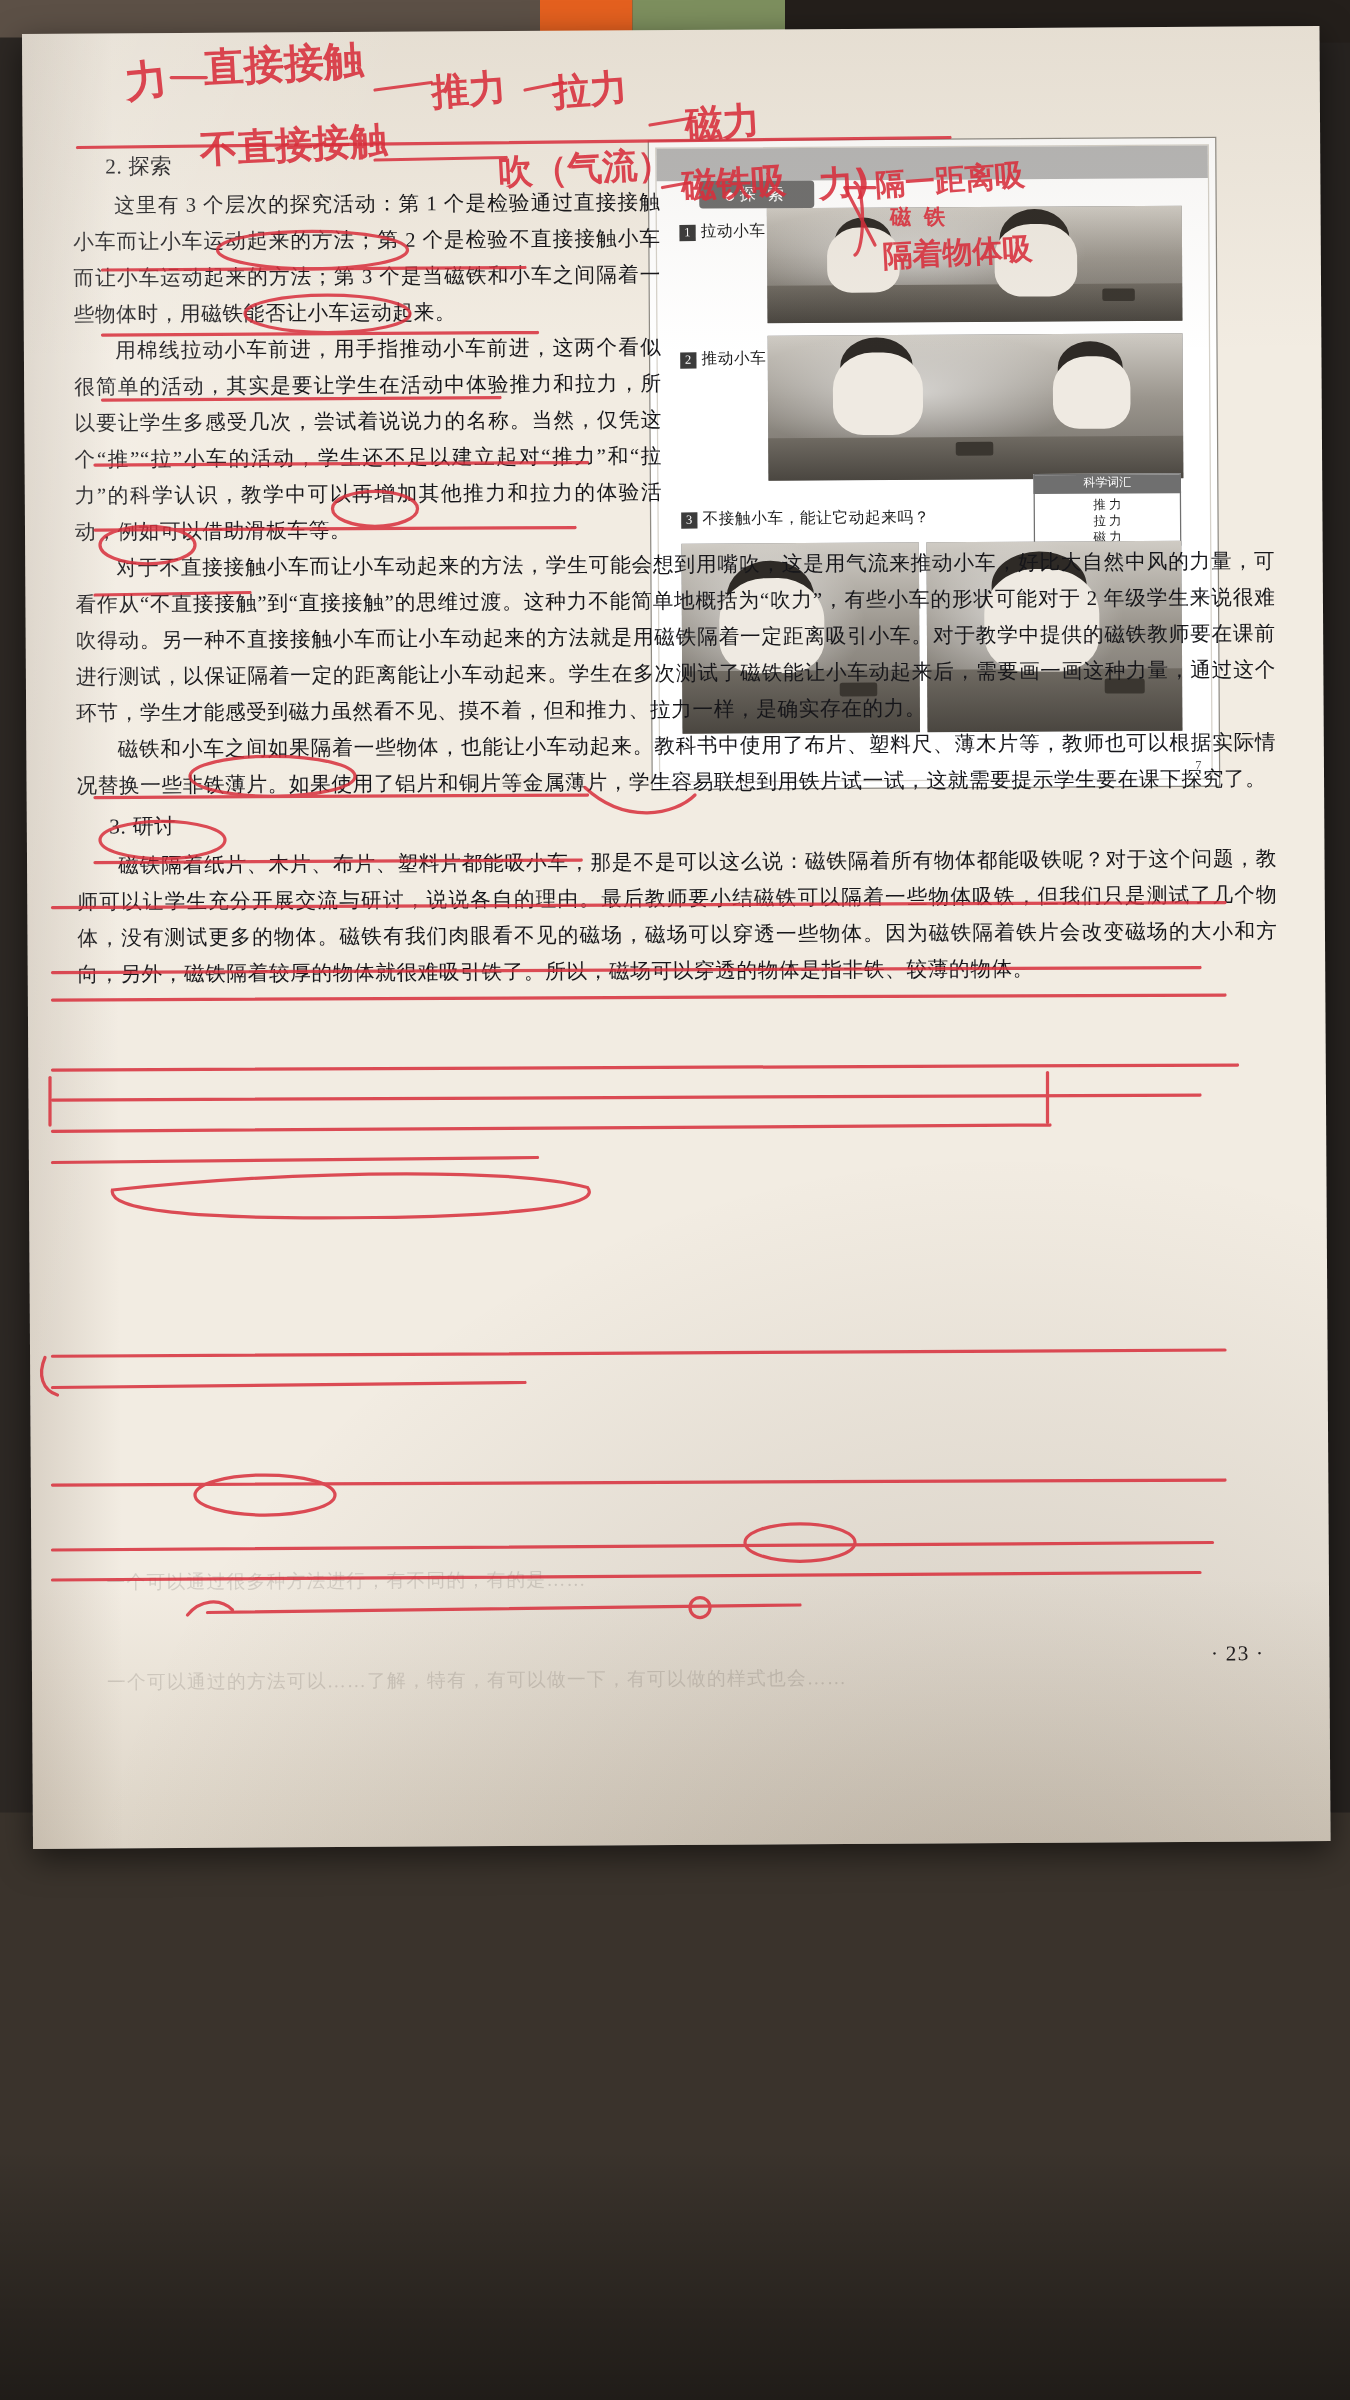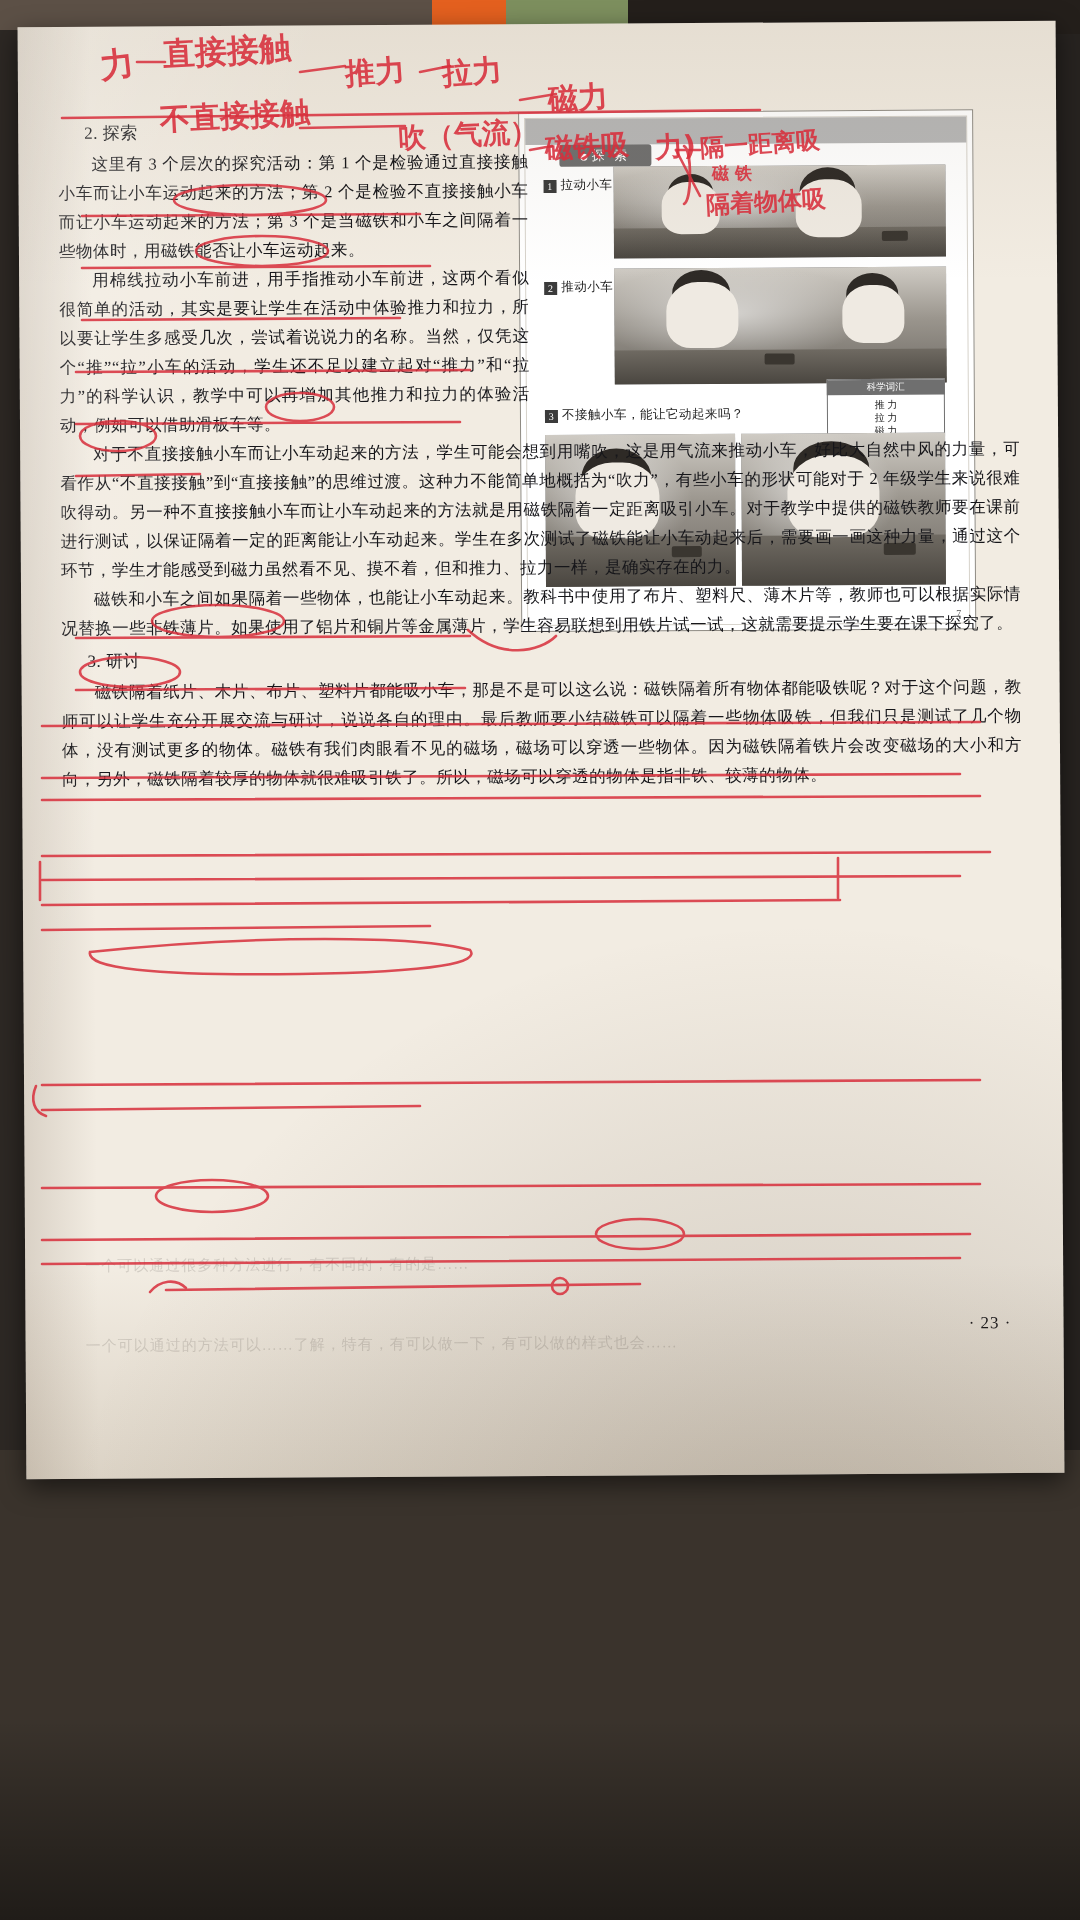--- a/index.html
+++ b/index.html
@@ -441,16 +441,16 @@
       <div class="hand" style="left: 100px; top: 42px; font-size: 34px; color: rgb(216, 47, 60); transform: rotate(-6deg);">力</div>
       <div class="hand" style="left: 163px; top: 30px; font-size: 32px; color: rgb(216, 47, 60); transform: rotate(-3deg);">直接接触</div>
       <div class="hand" style="left: 345px; top: 52px; font-size: 30px; color: rgb(216, 47, 60); transform: rotate(-4deg);">推力</div>
       <div class="hand" style="left: 442px; top: 52px; font-size: 30px; color: rgb(216, 47, 60); transform: rotate(-4deg);">拉力</div>
       <div class="hand" style="left: 548px; top: 78px; font-size: 30px; color: rgb(216, 47, 60); transform: rotate(-3deg);">磁力</div>
       <div class="hand" style="left: 160px; top: 96px; font-size: 30px; color: rgb(216, 47, 60); transform: rotate(-3deg);">不直接接触</div>
       <div class="hand" style="left: 398px; top: 116px; font-size: 28px; color: rgb(216, 47, 60); transform: rotate(-3deg);">吹（气流）</div>
       <div class="hand" style="left: 545px; top: 128px; font-size: 28px; color: rgb(216, 47, 60); transform: rotate(-3deg);">磁铁吸</div>
       <div class="hand" style="left: 655px; top: 128px; font-size: 28px; color: rgb(216, 47, 60); transform: rotate(-3deg);">力)</div>
       <div class="hand" style="left: 700px; top: 128px; font-size: 24px; color: rgb(216, 47, 60); transform: rotate(-4deg);">隔一距离吸</div>
-      <div class="hand" style="left: 712px; top: 162px; font-size: 17px; color: rgb(216, 47, 60); transform: rotate(0deg);">磁 铁</div>
+      <div class="hand" style="left: 712px; top: 162px; font-size: 17px; color: rgb(216, 47, 60); transform: rotate(0deg); font-family: Liberation Mono, monospace;">磁 铁</div>
       <div class="hand" style="left: 706px; top: 186px; font-size: 24px; color: rgb(216, 47, 60); transform: rotate(-3deg);">隔着物体吸</div>
     </div>
 </div>
 
 </body></html>

